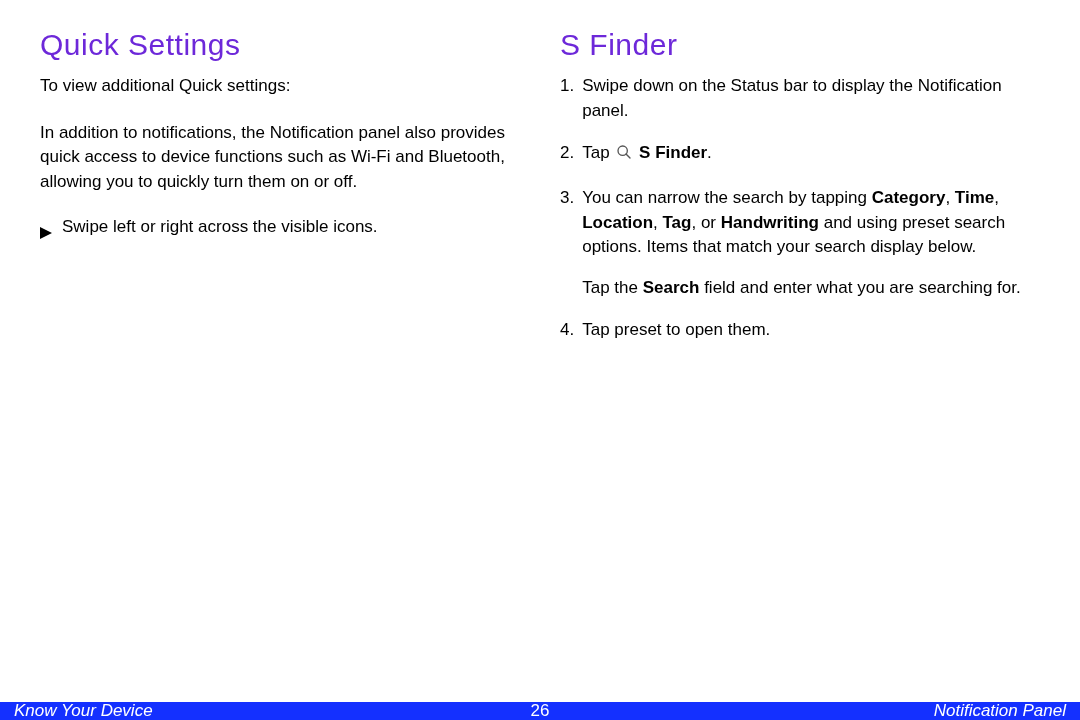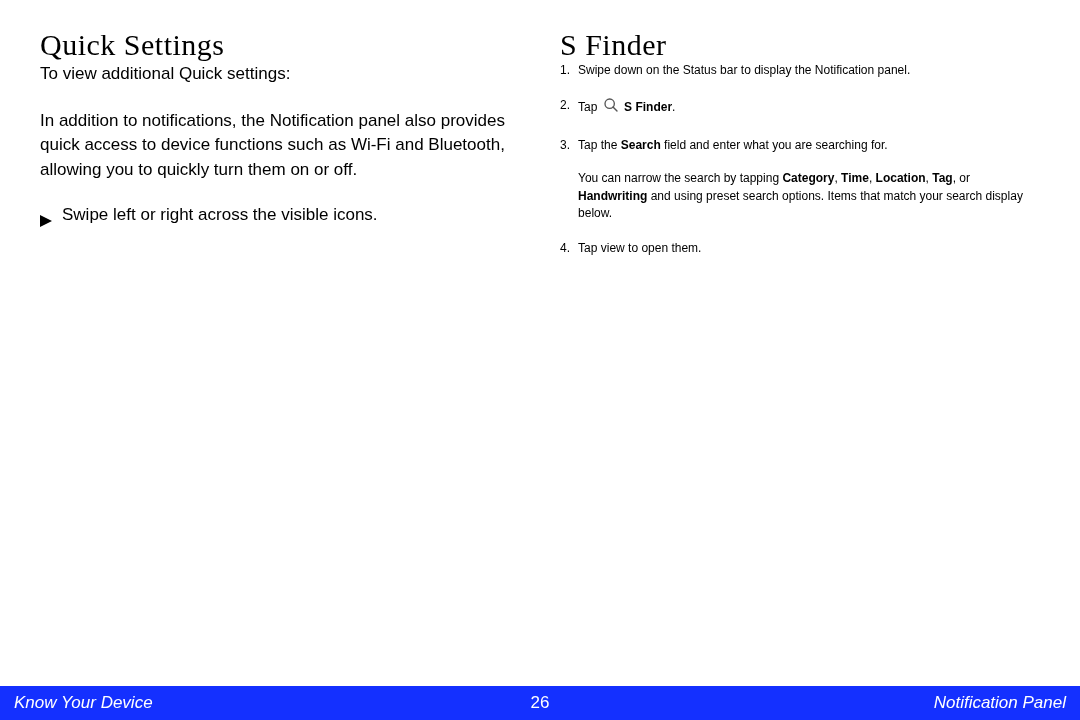--- a/index.html
+++ b/index.html
@@ -4,36 +4,36 @@
 <style>
   * { box-sizing: border-box; margin: 0; padding: 0; }
   html, body { width: 1080px; height: 720px; font-family: Arial, Helvetica, sans-serif; background: #fff; color: #000; }
   .page {
     width: 1080px; height: 720px; position: relative;
     padding: 28px 40px 0 40px;
   }
   .columns { display: flex; gap: 40px; }
   .col { flex: 1; }
   h2.section-title {
-    color: #000000; font-size: 30px; font-weight: 500; letter-spacing: 0.5px;
-    font-family: Liberation Serif, serif;
+    color: #6d28d9; font-size: 30px; font-weight: 500; letter-spacing: 0.5px;
+    margin-bottom: 12px;
   }
   p.body-text { font-size: 17px; line-height: 1.45; margin-bottom: 20px; }
   p.lead { margin-bottom: 22px; }
   .bullet-line { display: flex; gap: 10px; font-size: 17px; line-height: 1.45; margin-bottom: 20px; align-items: flex-end; }
   .arrow { width: 0; height: 0; border-top: 6px solid transparent; border-bottom: 6px solid transparent; border-left: 12px solid #000; margin-top: 6px; flex: 0 0 auto; }
-  ol.steps { list-style: none; counter-reset: step; font-size: 12px; line-height: 1.45; }
+  ol.steps { list-style: none; counter-reset: step; font-size: 17px; line-height: 1.45; }
   ol.steps > li { counter-increment: step; display: flex; gap: 8px; margin-bottom: 18px; }
   ol.steps > li::before { content: counter(step) "."; flex: 0 0 auto; }
   .step-body { flex: 1; }
   .step-body p + p { margin-top: 16px; }
   .bold { font-weight: 700; }
   .inline-icon { display: inline-block; vertical-align: -2px; margin: 0 2px; }
   .footer {
-    position: absolute; left: 0; bottom: 0; width: 1080px; height: 34px;
+    position: absolute; left: 0; bottom: 0; width: 1080px; height: 18px;
     background: #1430ff; color: #fff; font-style: italic; font-size: 17px;
     display: flex; align-items: center; justify-content: space-between;
     padding: 0 14px;
   }
   .footer .center { position: absolute; left: 50%; transform: translateX(-50%); font-style: normal; }
 </style>
 </head>
 <body>
 
 <div class="page">
@@ -70,30 +70,30 @@
                     <line x1="15" y1="15" x2="21" y2="21" stroke="#555" stroke-width="2" stroke-linecap="round"></line>
                   </svg>
               </span>
               <span class="bold">S Finder</span><span>.</span>
             </p>
           </div>
         </li>
         <li>
           <div class="step-body">
             <p>
-              <span>Tap the </span><span class="bold">Search</span><span> field and enter what you are searching for.</span>
+              <span>You can narrow the search by tapping </span><span class="bold">Category</span><span>, </span><span class="bold">Time</span><span>, </span><span class="bold">Location</span><span>, </span><span class="bold">Tag</span><span>, or </span><span class="bold">Handwriting</span><span> and using preset search options. Items that match your search display below.</span>
             </p>
             <p>
-              <span>You can narrow the search by tapping </span><span class="bold">Category</span><span>, </span><span class="bold">Time</span><span>, </span><span class="bold">Location</span><span>, </span><span class="bold">Tag</span><span>, or </span><span class="bold">Handwriting</span><span> and using preset search options. Items that match your search display below.</span>
+              <span>Tap the </span><span class="bold">Search</span><span> field and enter what you are searching for.</span>
             </p>
           </div>
         </li>
         <li>
           <div class="step-body">
-            <p>Tap view to open them.</p>
+            <p>Tap preset to open them.</p>
           </div>
         </li>
       </ol>
     </div>
 
   </div>
 
   <div class="footer">
     <span>Know Your Device</span>
     <span class="center">26</span>

